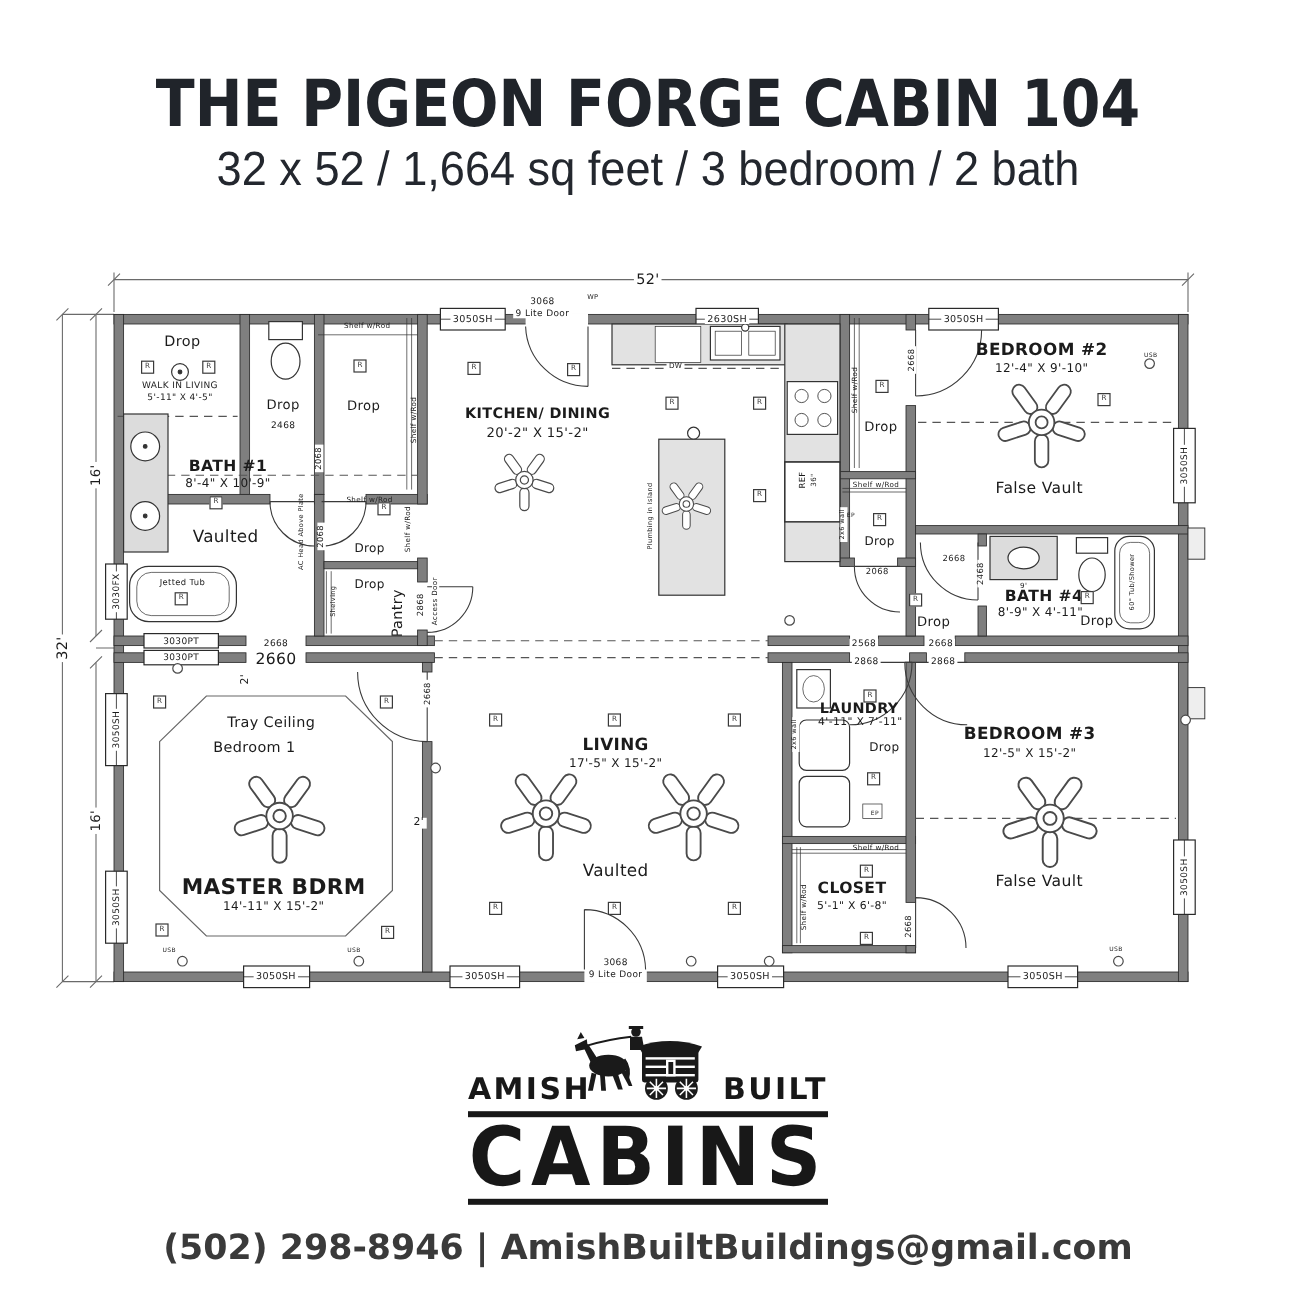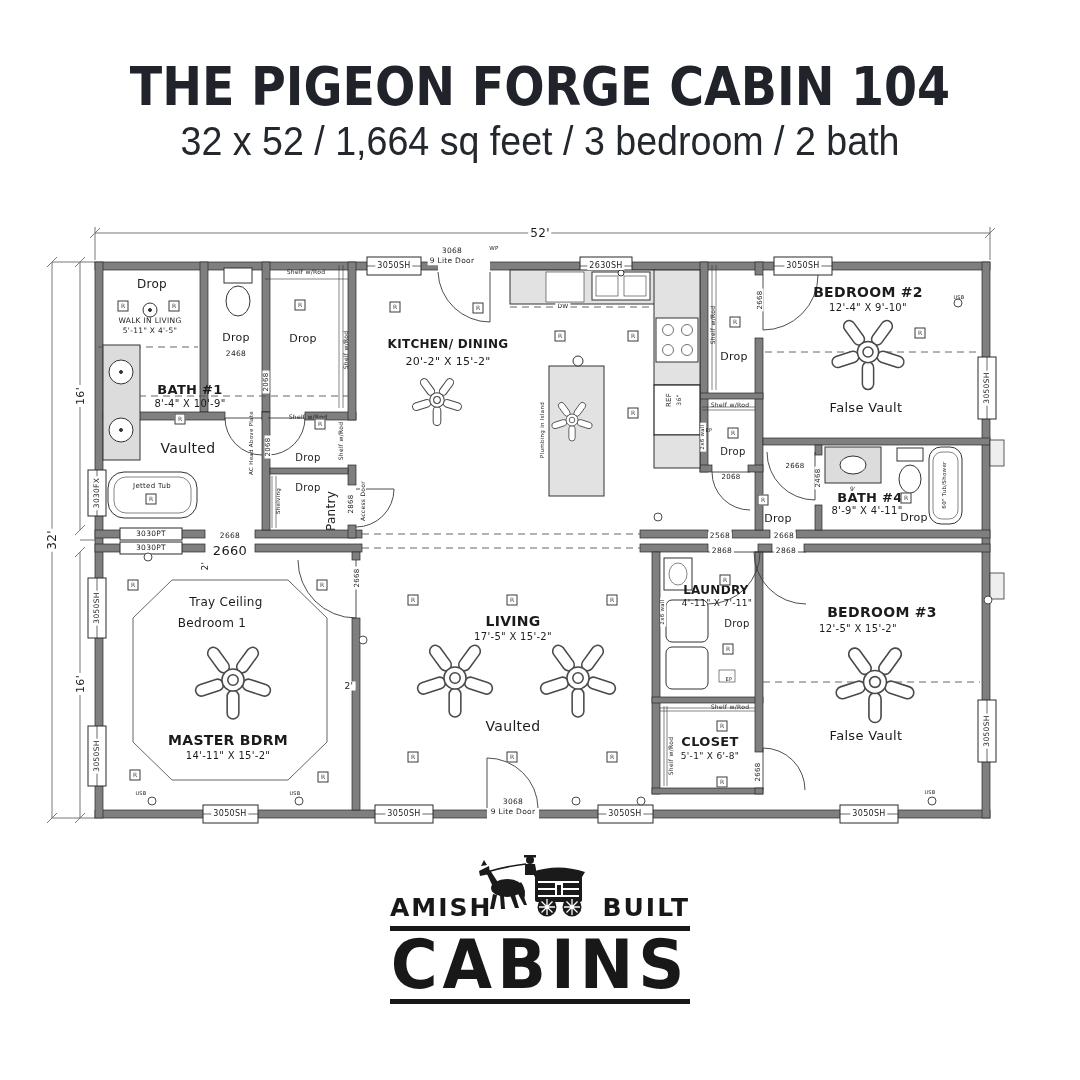--- a/index.html
+++ b/index.html
@@ -300,39 +300,39 @@
         <div class="lbl bg" style="left: 818px; top: 478px; font-size: 7px; transform: translate(-50%, -50%) rotate(-90deg);">2468</div>
         <div class="lbl" style="left: 870px; top: 497px; font-size: 13px; font-weight: 700;">BATH #4</div>
         <div class="lbl" style="left: 867px; top: 511px; font-size: 10px;">8'-9" X 4'-11"</div>
         <div class="lbl" style="left: 914px; top: 517px; font-size: 11px;">Drop</div>
         <div class="lbl" style="left: 853px; top: 489px; font-size: 6px;">9'</div>
         <div class="lbl" style="left: 945px; top: 485px; font-size: 5.5px; transform: translate(-50%, -50%) rotate(-90deg);">60" Tub/Shower</div>
         <div class="lbl bg" style="left: 205px; top: 566px; font-size: 9px; transform: translate(-50%, -50%) rotate(-90deg);">2'</div>
         <div class="lbl bg" style="left: 349px; top: 686px; font-size: 9px;">2'</div>
         <div class="lbl" style="left: 226px; top: 602px; font-size: 12px;">Tray Ceiling</div>
         <div class="lbl" style="left: 212px; top: 623px; font-size: 12px;">Bedroom 1</div>
-        <div class="lbl" style="left: 228px; top: 740px; font-size: 14px; font-weight: 700;">MASTER BDRM</div>
+        <div class="lbl" style="left: 228px; top: 740px; font-size: 18px; font-weight: 700;">MASTER BDRM</div>
         <div class="lbl" style="left: 228px; top: 756px; font-size: 10px;">14'-11" X 15'-2"</div>
         <div class="lbl" style="left: 141px; top: 793px; font-size: 5px;">USB</div>
         <div class="lbl" style="left: 295px; top: 793px; font-size: 5px;">USB</div>
         <div class="lbl bg" style="left: 357px; top: 578px; font-size: 7px; transform: translate(-50%, -50%) rotate(-90deg);">2668</div>
         <div class="lbl" style="left: 513px; top: 621px; font-size: 14px; font-weight: 700;">LIVING</div>
         <div class="lbl" style="left: 513px; top: 637px; font-size: 10px;">17'-5" X 15'-2"</div>
         <div class="lbl" style="left: 513px; top: 726px; font-size: 14px;">Vaulted</div>
         <div class="lbl" style="left: 716px; top: 590px; font-size: 12px; font-weight: 700;">LAUNDRY</div>
         <div class="lbl" style="left: 717px; top: 603px; font-size: 9px;">4'-11" X 7'-11"</div>
         <div class="lbl" style="left: 737px; top: 624px; font-size: 10px;">Drop</div>
         <div class="lbl" style="left: 729px; top: 679px; font-size: 5px;">EP</div>
         <div class="lbl bg" style="left: 663px; top: 612px; font-size: 5.5px; transform: translate(-50%, -50%) rotate(-90deg);">2x6 wall</div>
         <div class="lbl" style="left: 730px; top: 707px; font-size: 6px;">Shelf w/Rod</div>
         <div class="lbl" style="left: 671px; top: 756px; font-size: 6px; transform: translate(-50%, -50%) rotate(-90deg);">Shelf w/Rod</div>
         <div class="lbl" style="left: 710px; top: 741px; font-size: 13px; font-weight: 700;">CLOSET</div>
         <div class="lbl" style="left: 710px; top: 756px; font-size: 9px;">5'-1" X 6'-8"</div>
         <div class="lbl bg" style="left: 758px; top: 772px; font-size: 7px; transform: translate(-50%, -50%) rotate(-90deg);">2668</div>
-        <div class="lbl" style="left: 858px; top: 612px; font-size: 14px; font-weight: 700; margin-left: 24px;">BEDROOM #3</div>
+        <div class="lbl" style="left: 858px; top: 612px; font-size: 14px; font-weight: 700;">BEDROOM #3</div>
         <div class="lbl" style="left: 858px; top: 629px; font-size: 10px;">12'-5" X 15'-2"</div>
         <div class="lbl" style="left: 866px; top: 735px; font-size: 13px;">False Vault</div>
         <div class="lbl" style="left: 930px; top: 792px; font-size: 5px;">USB</div>
         <div class="light" style="left: 123px; top: 306px;">R</div>
         <div class="light" style="left: 174px; top: 306px;">R</div>
         <div class="light" style="left: 300px; top: 305px;">R</div>
         <div class="light" style="left: 180px; top: 419px;">R</div>
         <div class="light" style="left: 151px; top: 499px;">R</div>
         <div class="light" style="left: 320px; top: 424px;">R</div>
         <div class="light" style="left: 395px; top: 307px;">R</div>
@@ -409,14 +409,15 @@
           </g>
         </svg>
       </span>
       <span class="logo-word r">BUILT</span>
     </div>
     <div class="logo-rule"></div>
     <div class="logo-main">CABINS</div>
     <div class="logo-rule"></div>
   </div>
 
+  <div class="contact">(502) 298-8946 | AmishBuiltBuildings@gmail.com</div>
 
 </div>
 
 </body></html>

